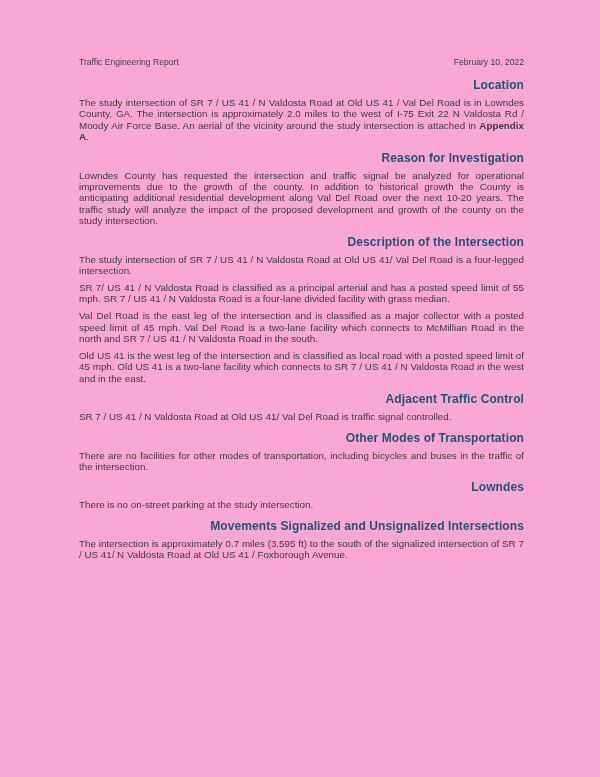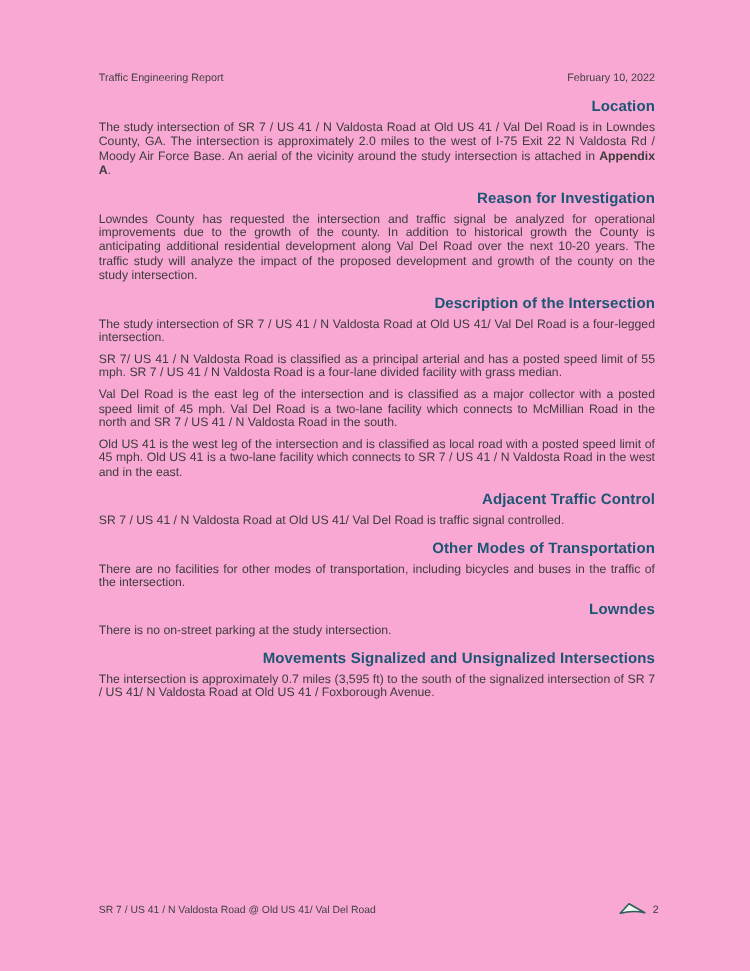--- a/index.html
+++ b/index.html
@@ -86,24 +86,13 @@
       <p>There is no on-street parking at the study intersection.</p>
     </section>
 
     <section>
       <h2 class="sec-heading">Movements Signalized and Unsignalized Intersections</h2>
       <p>The intersection is approximately 0.7 miles (3,595 ft) to the south of the signalized intersection of SR 7 / US 41/ N Valdosta Road at Old US 41 / Foxborough Avenue.</p>
     </section>
 
   </div>
 
-  <div class="doc-footer">
-    <span>SR 7 / US 41 / N Valdosta Road @ Old US 41/ Val Del Road</span>
-    <span class="footer-right">
-      <span class="logo-icon">
-        <svg width="22" height="11" viewBox="0 0 22 11" aria-hidden="true">
-          <path d="M1.2 9.6 L8.2 2 L20.8 9.2 C14 7.6 7 8.1 1.2 9.6 Z" fill="#f2f6f2" stroke="#2e5f56" stroke-width="1.3" stroke-linejoin="round"></path>
-        </svg>
-      </span>
-      <span class="page-number">2</span>
-    </span>
-  </div>
 </div>
 
 </body></html>

